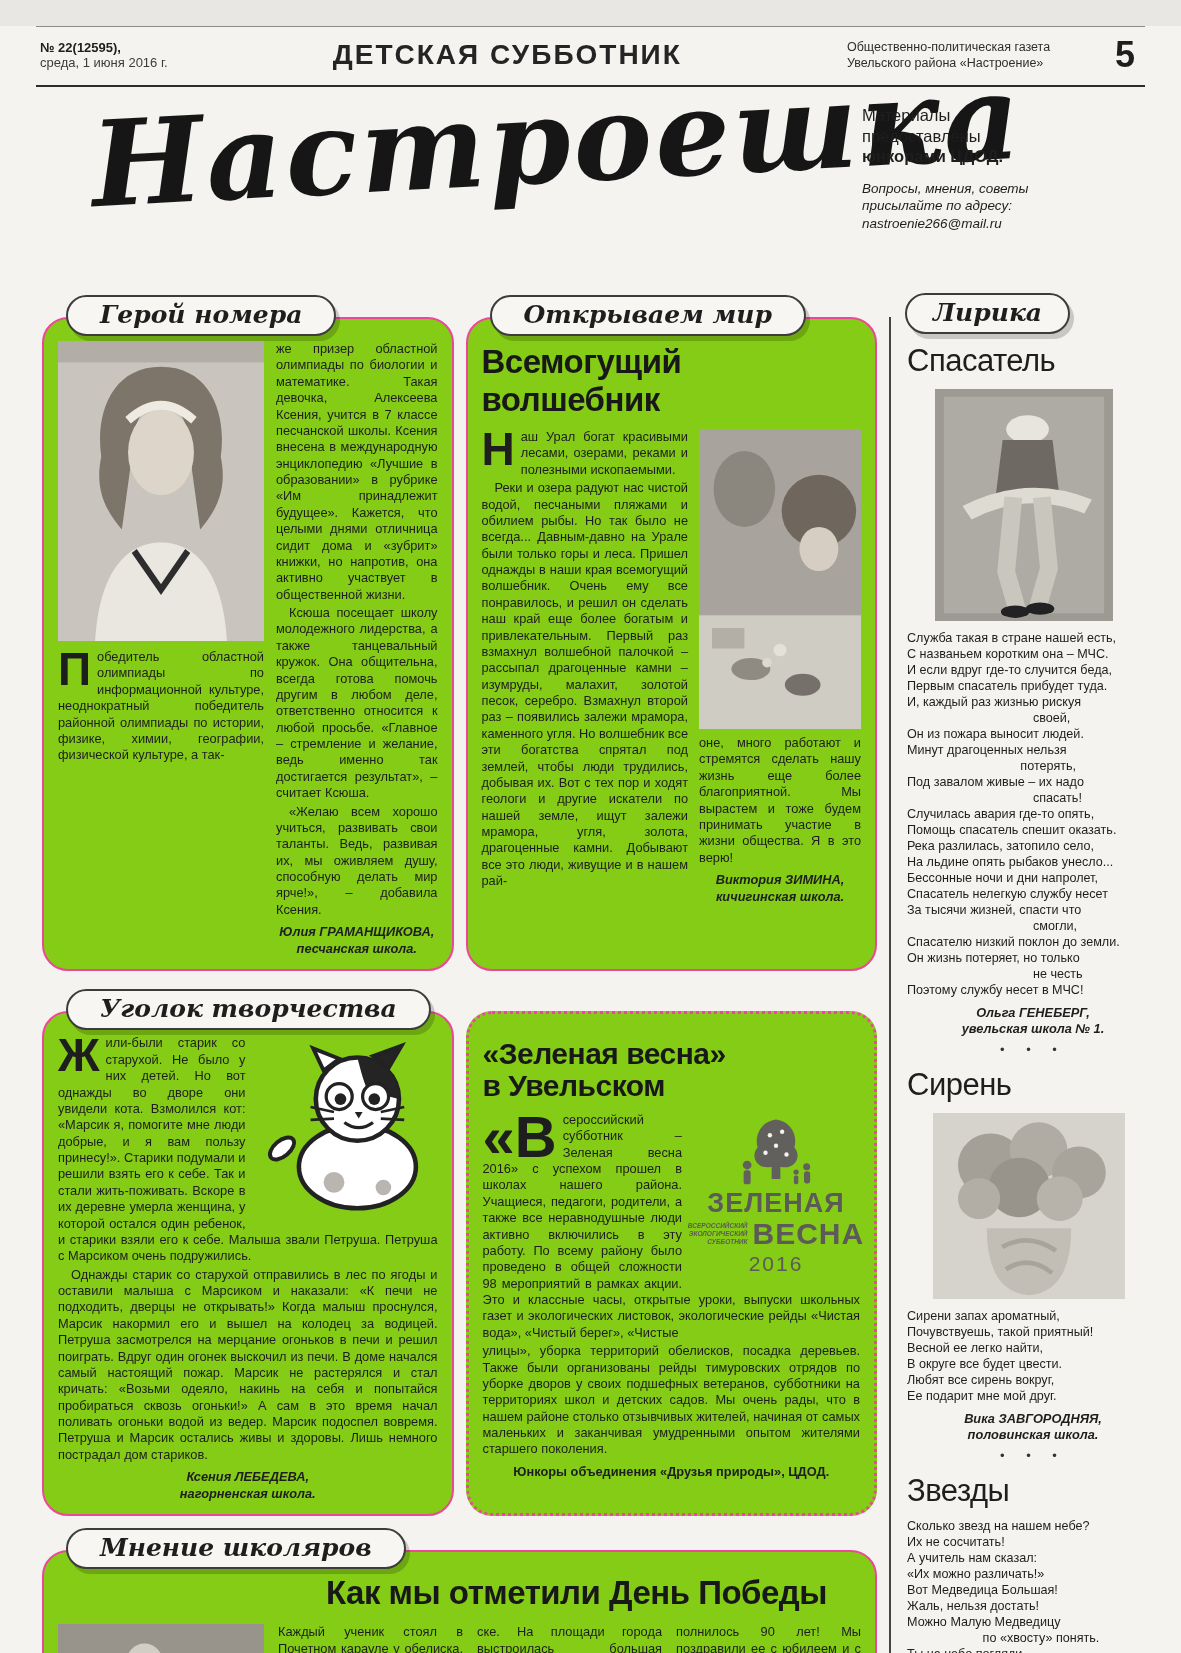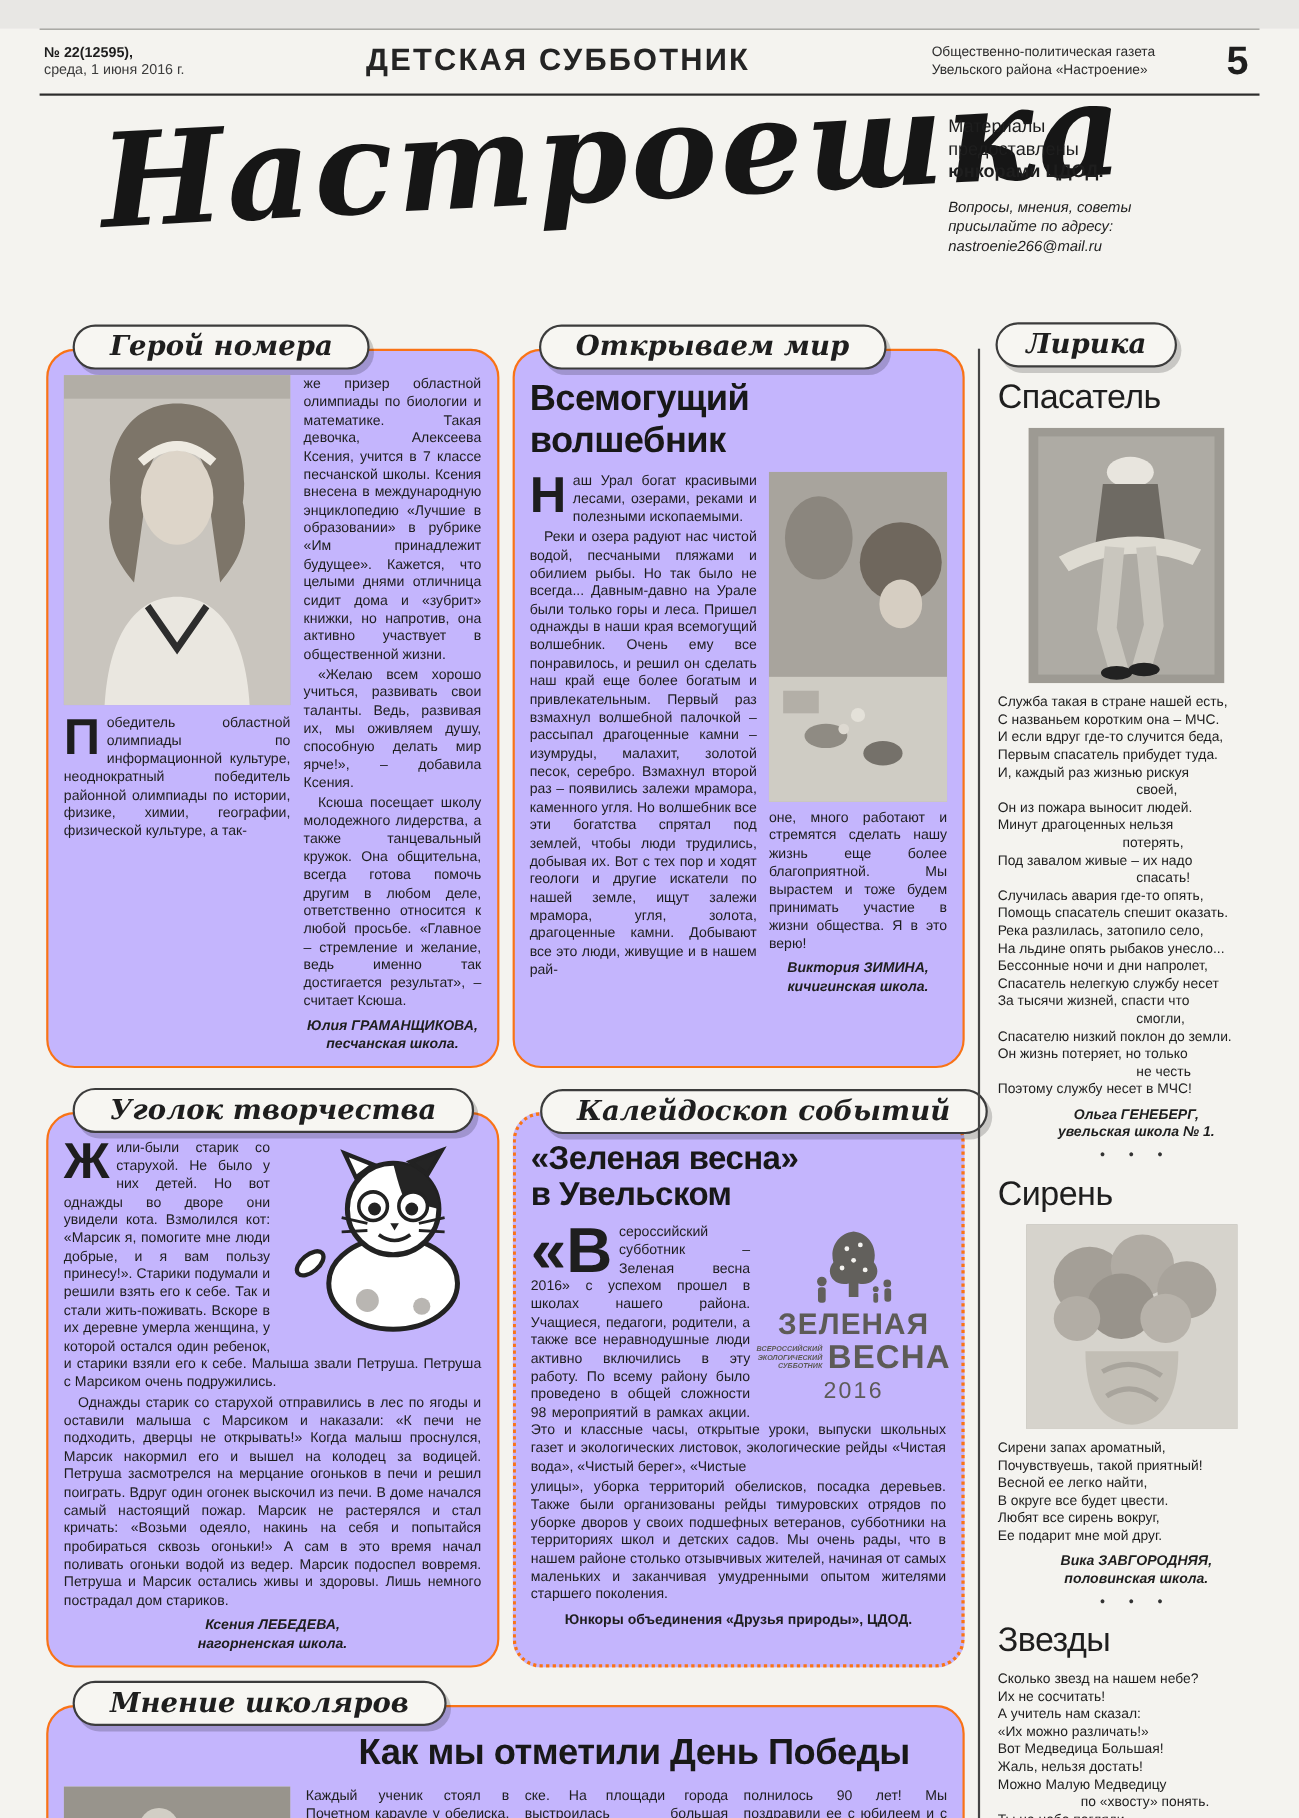--- a/index.html
+++ b/index.html
@@ -24,22 +24,22 @@
   .credit-line { font-size:16.5px; line-height:1.25; }
   .bold-ital { font-weight:bold; }
   .contact { margin-top:13px; font-size:13.5px; line-height:1.3; }
   .pre { white-space:pre-line;font-style:italic; }
 
   
   .content { display:flex; gap:12px; margin:4px 18px 0 42px; align-items:stretch; }
   .main-area { width:835px; flex:0 0 835px; }
   .grid2 { display:grid; grid-template-columns:1fr 1fr; column-gap:12px; row-gap:10px; }
 
-  .box { position:relative; border:2px solid #f97316; border-radius:26px;
-         padding:22px 14px 12px; margin-top:30px; background:#c4b5fd; }
+  .box { position:relative; border:2px solid #ec4899; border-radius:26px;
+         padding:22px 14px 12px; margin-top:30px; background:#84cc16; }
   .box.dotted { border-style:dotted; border-width:3px; }
   .pill { position:absolute; top:-24px; left:22px; background:#f7f6f2; border:2px solid #3c3c3c;
           border-radius:26px; padding:3px 32px 5px; font-family:"DejaVu Serif", serif; font-style:italic;
           font-size:25px; font-weight:bold; box-shadow:4px 5px 0 rgba(0,0,0,0.18); white-space:nowrap; }
 
   .para { font-size:12.8px; line-height:1.28; text-align:justify; hyphens:auto; overflow-wrap:break-word; margin-bottom:2px; }
   .indent { text-indent:13px; }
   .dc { float:left; font-weight:bold; font-size:46px; line-height:34px; padding:3px 6px 0 0; }
   .dc-big { font-size:58px; line-height:44px; }
   .byline { font-weight:bold; font-size:12.8px; text-align:center; line-height:1.3; margin-top:6px; }
@@ -135,22 +135,22 @@
                   <path d="M18 140 C20 108 33 94 50 94 C67 94 80 108 82 140 Z" fill="#eae7e0"></path>
                   <path d="M37 98 L50 116 L63 98" fill="none" stroke="#2d2d2d" stroke-width="3"></path>
                 </svg>
               </div>
               <p class="para">
                 <span class="dc">П</span><span>обедитель областной олимпиады по информационной культуре, неоднократный победитель районной олимпиады по истории, физике, химии, географии, физической культуре, а так-</span>
               </p>
             </div>
             <div>
               <p class="para">же призер областной олимпиады по биологии и математике. Такая девочка, Алексеева Ксения, учится в 7 классе песчанской школы. Ксения внесена в международную энциклопедию «Лучшие в образовании» в рубрике «Им принадлежит будущее». Кажется, что целыми днями отличница сидит дома и «зубрит» книжки, но напротив, она активно участвует в общественной жизни.</p>
+              <p class="para indent">Ксюша посещает школу молодежного лидерства, а также танцевальный кружок. Она общительна, всегда готова помочь другим в любом деле, ответственно относится к любой просьбе. «Главное – стремление и желание, ведь именно так достигается результат», – считает Ксюша.</p>
               <p class="para indent">«Желаю всем хорошо учиться, развивать свои таланты. Ведь, развивая их, мы оживляем душу, способную делать мир ярче!», – добавила Ксения.</p>
-              <p class="para indent">Ксюша посещает школу молодежного лидерства, а также танцевальный кружок. Она общительна, всегда готова помочь другим в любом деле, ответственно относится к любой просьбе. «Главное – стремление и желание, ведь именно так достигается результат», – считает Ксюша.</p>
               <p class="byline pre">Юлия ГРАМАНЩИКОВА,
 песчанская школа.</p>
             </div>
           </div>
         </section>
 
         <section class="box">
           <div class="pill">
             <span>Открываем мир</span>
           </div>
@@ -209,23 +209,20 @@
           </div>
           <p class="para">
             <span class="dc">Ж</span><span>или-были старик со старухой. Не было у них детей. Но вот однажды во дворе они увидели кота. Взмолился кот: «Марсик я, помогите мне люди добрые, и я вам пользу принесу!». Старики подумали и решили взять его к себе. Так и стали жить-поживать. Вскоре в их деревне умерла женщина, у которой остался один ребенок, и старики взяли его к себе. Малыша звали Петруша. Петруша с Марсиком очень подружились.</span>
           </p>
           <p class="para indent">Однажды старик со старухой отправились в лес по ягоды и оставили малыша с Марсиком и наказали: «К печи не подходить, дверцы не открывать!» Когда малыш проснулся, Марсик накормил его и вышел на колодец за водицей. Петруша засмотрелся на мерцание огоньков в печи и решил поиграть. Вдруг один огонек выскочил из печи. В доме начался самый настоящий пожар. Марсик не растерялся и стал кричать: «Возьми одеяло, накинь на себя и попытайся пробираться сквозь огоньки!» А сам в это время начал поливать огоньки водой из ведер. Марсик подоспел вовремя. Петруша и Марсик остались живы и здоровы. Лишь немного пострадал дом стариков.</p>
           <p class="byline pre">Ксения ЛЕБЕДЕВА,
 нагорненская школа.</p>
         </section>
 
         <section class="box dotted">
-          <div class="pill">
-            <span>Калейдоскоп событий</span>
-          </div>
           <h2 class="headline k-head">«Зеленая весна»
 в Увельском</h2>
           <div class="logo-float">
             <svg viewBox="0 0 90 80" width="80" height="70">
               <path d="M45 4 C28 6 20 22 24 36 C14 48 26 62 40 58 L40 72 L50 72 L50 58 C64 62 76 48 66 36 C70 22 62 6 45 4 Z" fill="#62605c"></path>
               <circle cx="38" cy="22" r="2.5" fill="#f4f3ef"></circle>
                 <circle cx="52" cy="18" r="2.5" fill="#f4f3ef"></circle>
               <circle cx="45" cy="34" r="2.5" fill="#f4f3ef"></circle>
                 <circle cx="33" cy="42" r="2.5" fill="#f4f3ef"></circle>
               <circle cx="57" cy="44" r="2.5" fill="#f4f3ef"></circle>

